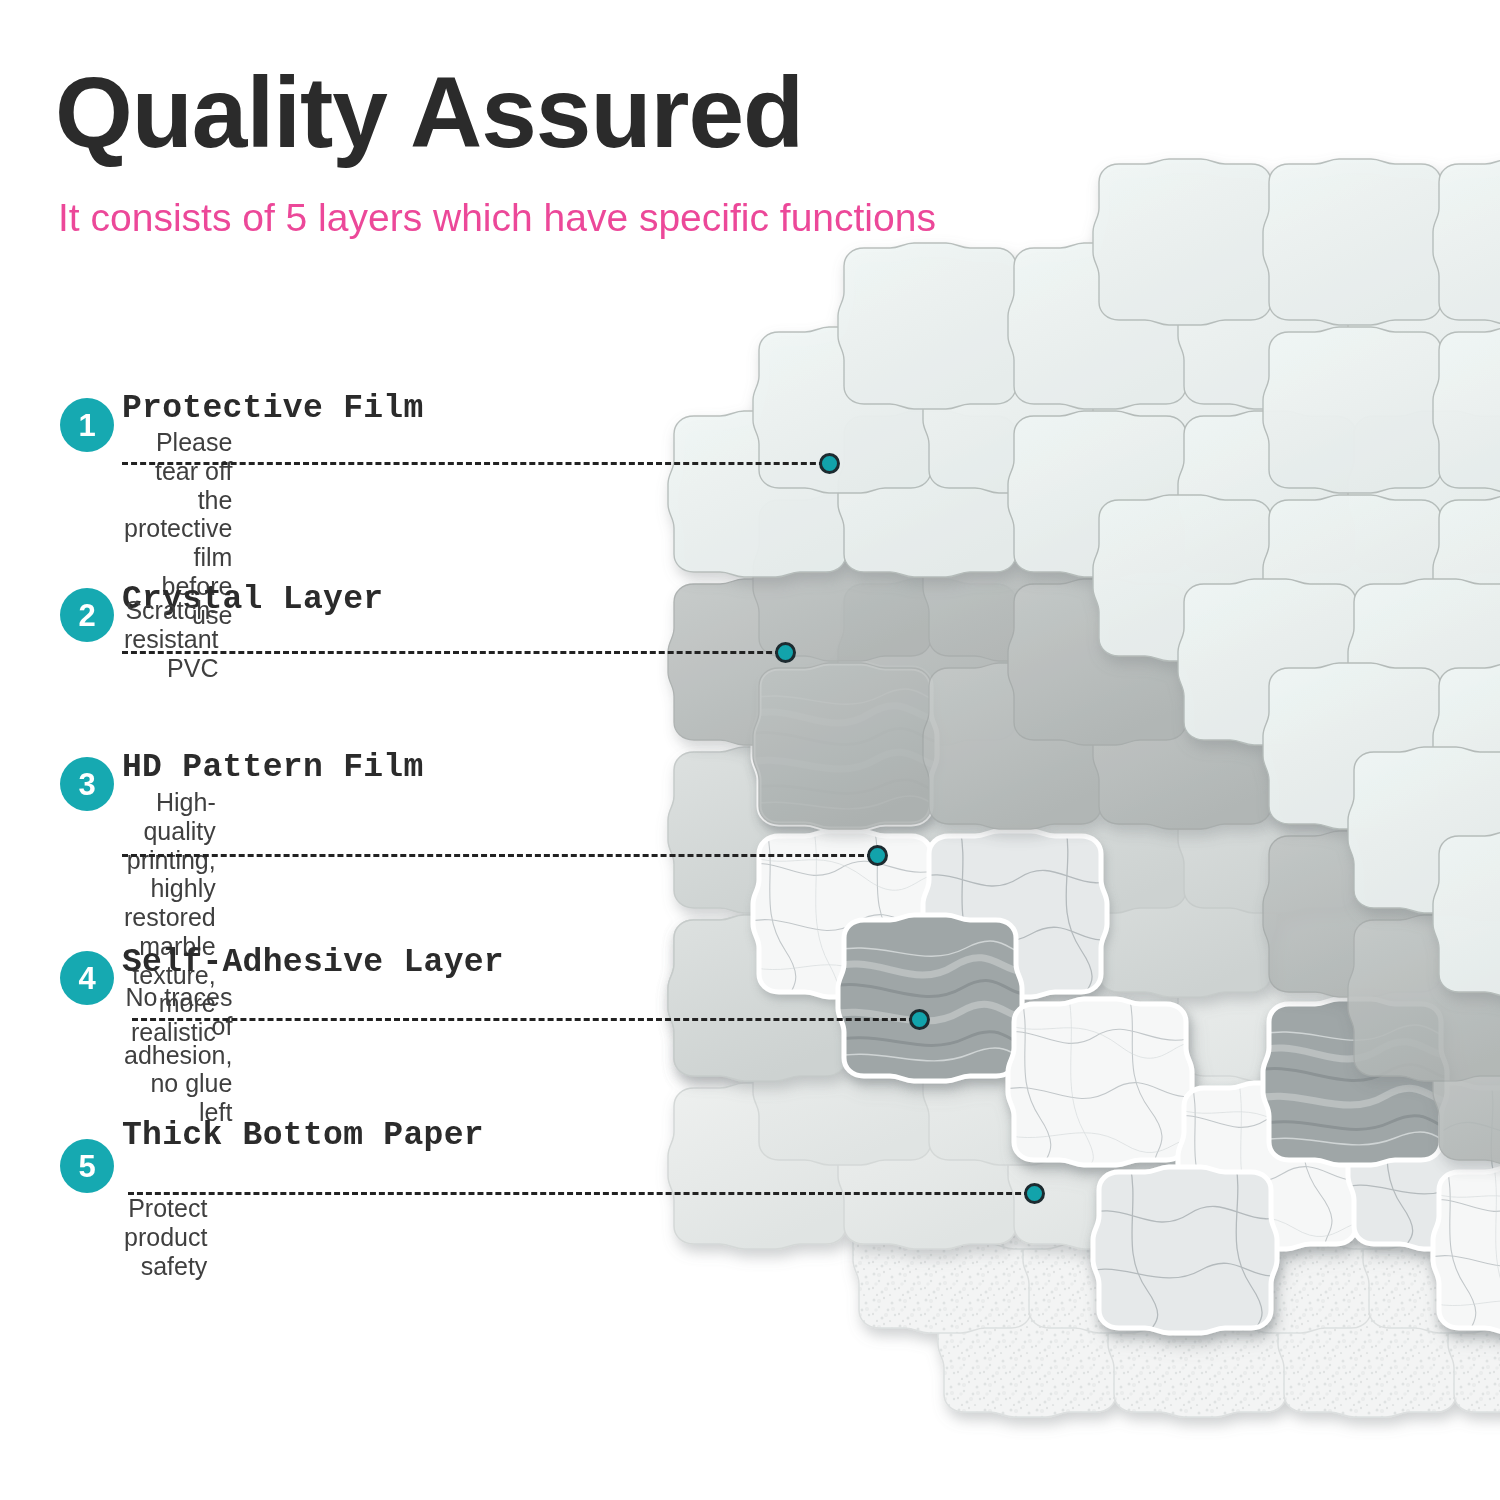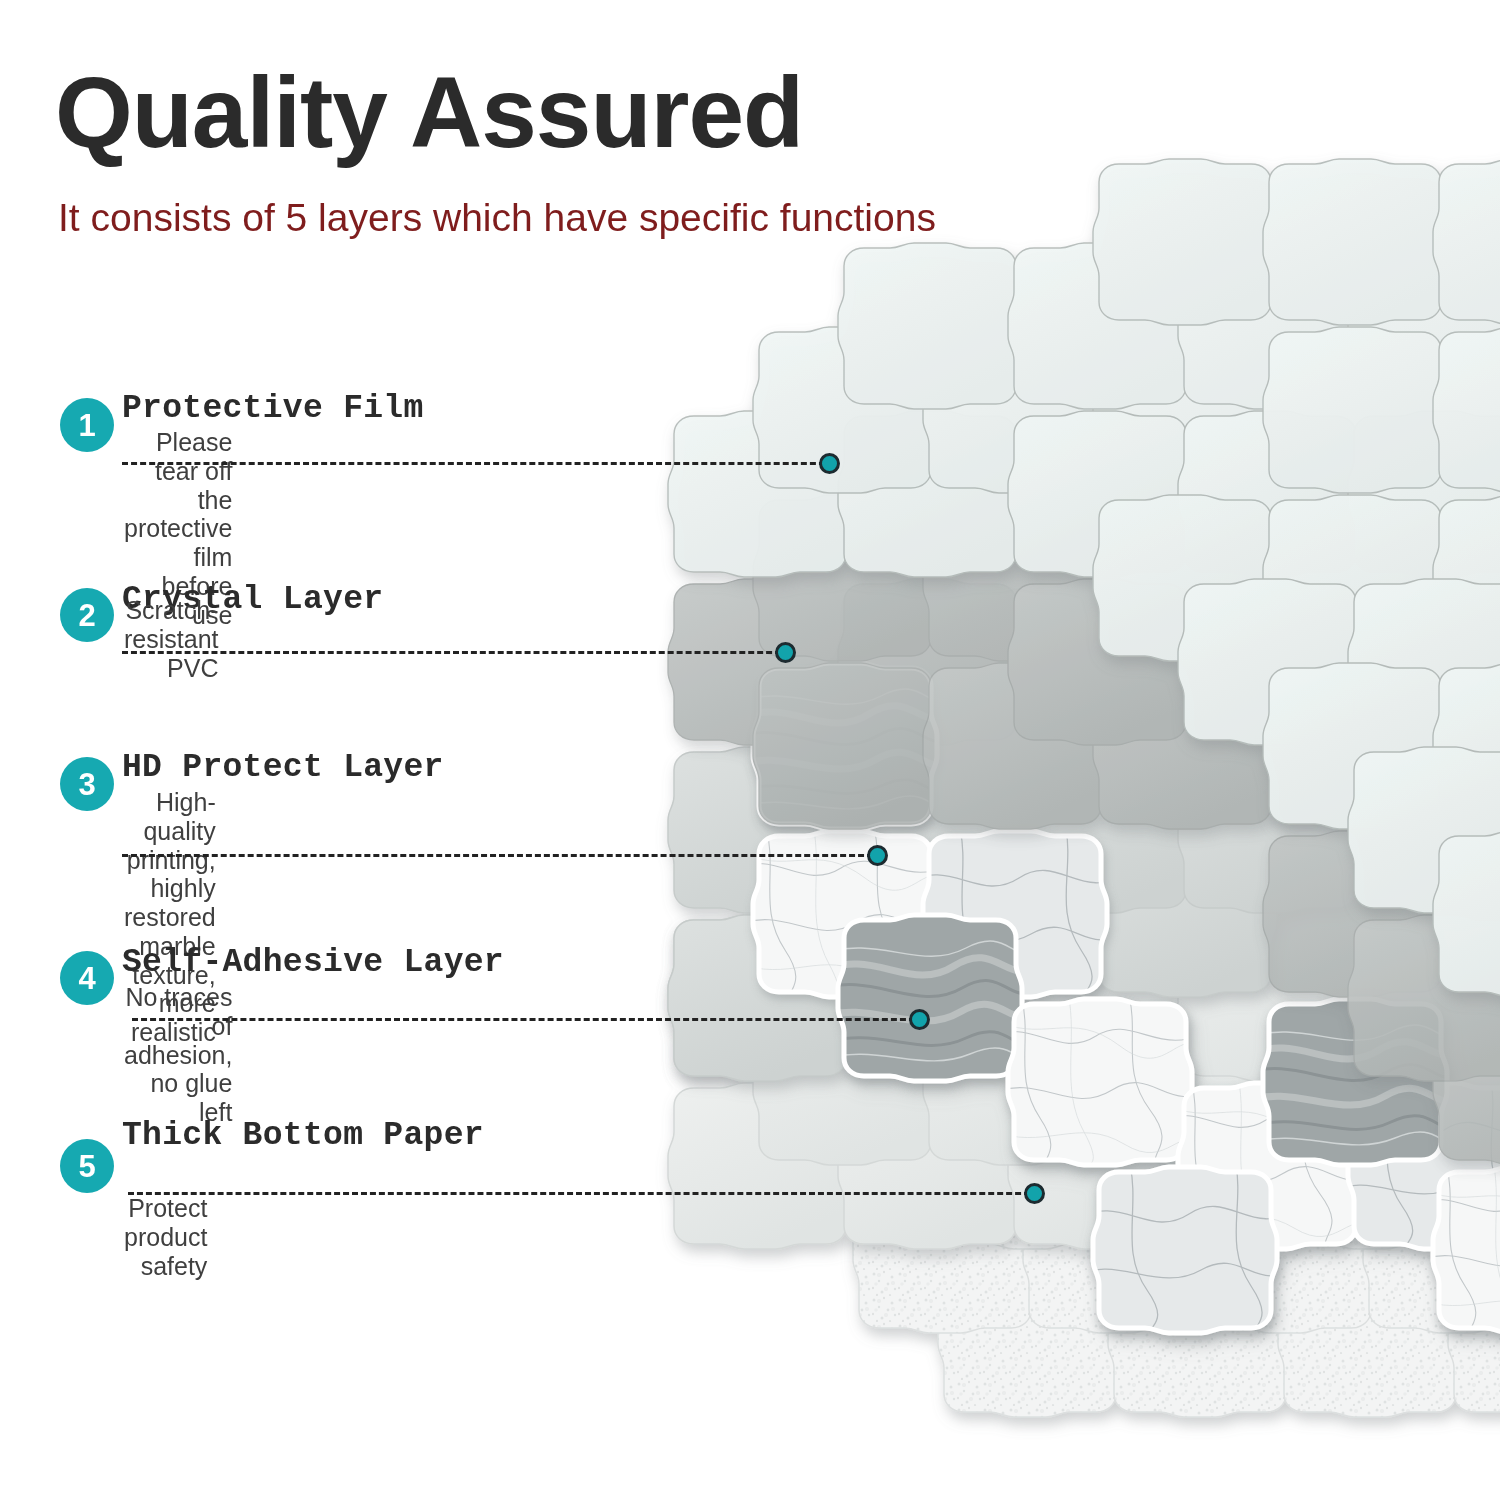--- a/index.html
+++ b/index.html
@@ -17,21 +17,21 @@
 
   
   .headline{
     position:absolute;left:55px;top:62px;
     font-size:100px;font-weight:bold;letter-spacing:-1px;
     color:#2b2b2b;line-height:1;
     white-space:nowrap;
   }
   .subhead{
     position:absolute;left:58px;top:198px;
-    font-size:39px;color:#7f1d1d;line-height:1;
+    font-size:39px;color:#ec4899;line-height:1;
     white-space:nowrap;
   }
   .footer-caption{
     position:absolute;left:128px;top:1386px;
     font-size:51px;color:#1d1d1d;letter-spacing:0.5px;
     white-space:pre;
   }
 
   .layer-item{position:absolute;left:0;}
   .badge{
@@ -367,21 +367,21 @@
     <div class="l-title" style="top:583px">Crystal Layer</div>
     <div class="l-desc" style="top:596px">Scratch-resistant PVC</div>
     <div class="leader" style="left:122px;top:651px;width:668px">
       <div class="leader-line"></div>
       <div class="leader-dot" style="left:653px"></div>
     </div>
   </div>
 
   <div class="layer-item">
     <div class="badge" style="top:757px">3</div>
-    <div class="l-title" style="top:751px">HD Protect Layer</div>
+    <div class="l-title" style="top:751px">HD Pattern Film</div>
     <div class="l-desc" style="top:788px">High-quality printing, highly restored
 marble texture, more realistic</div>
     <div class="leader" style="left:122px;top:854px;width:760px">
       <div class="leader-line"></div>
       <div class="leader-dot" style="left:745px"></div>
     </div>
   </div>
 
   <div class="layer-item">
     <div class="badge" style="top:951px">4</div>

